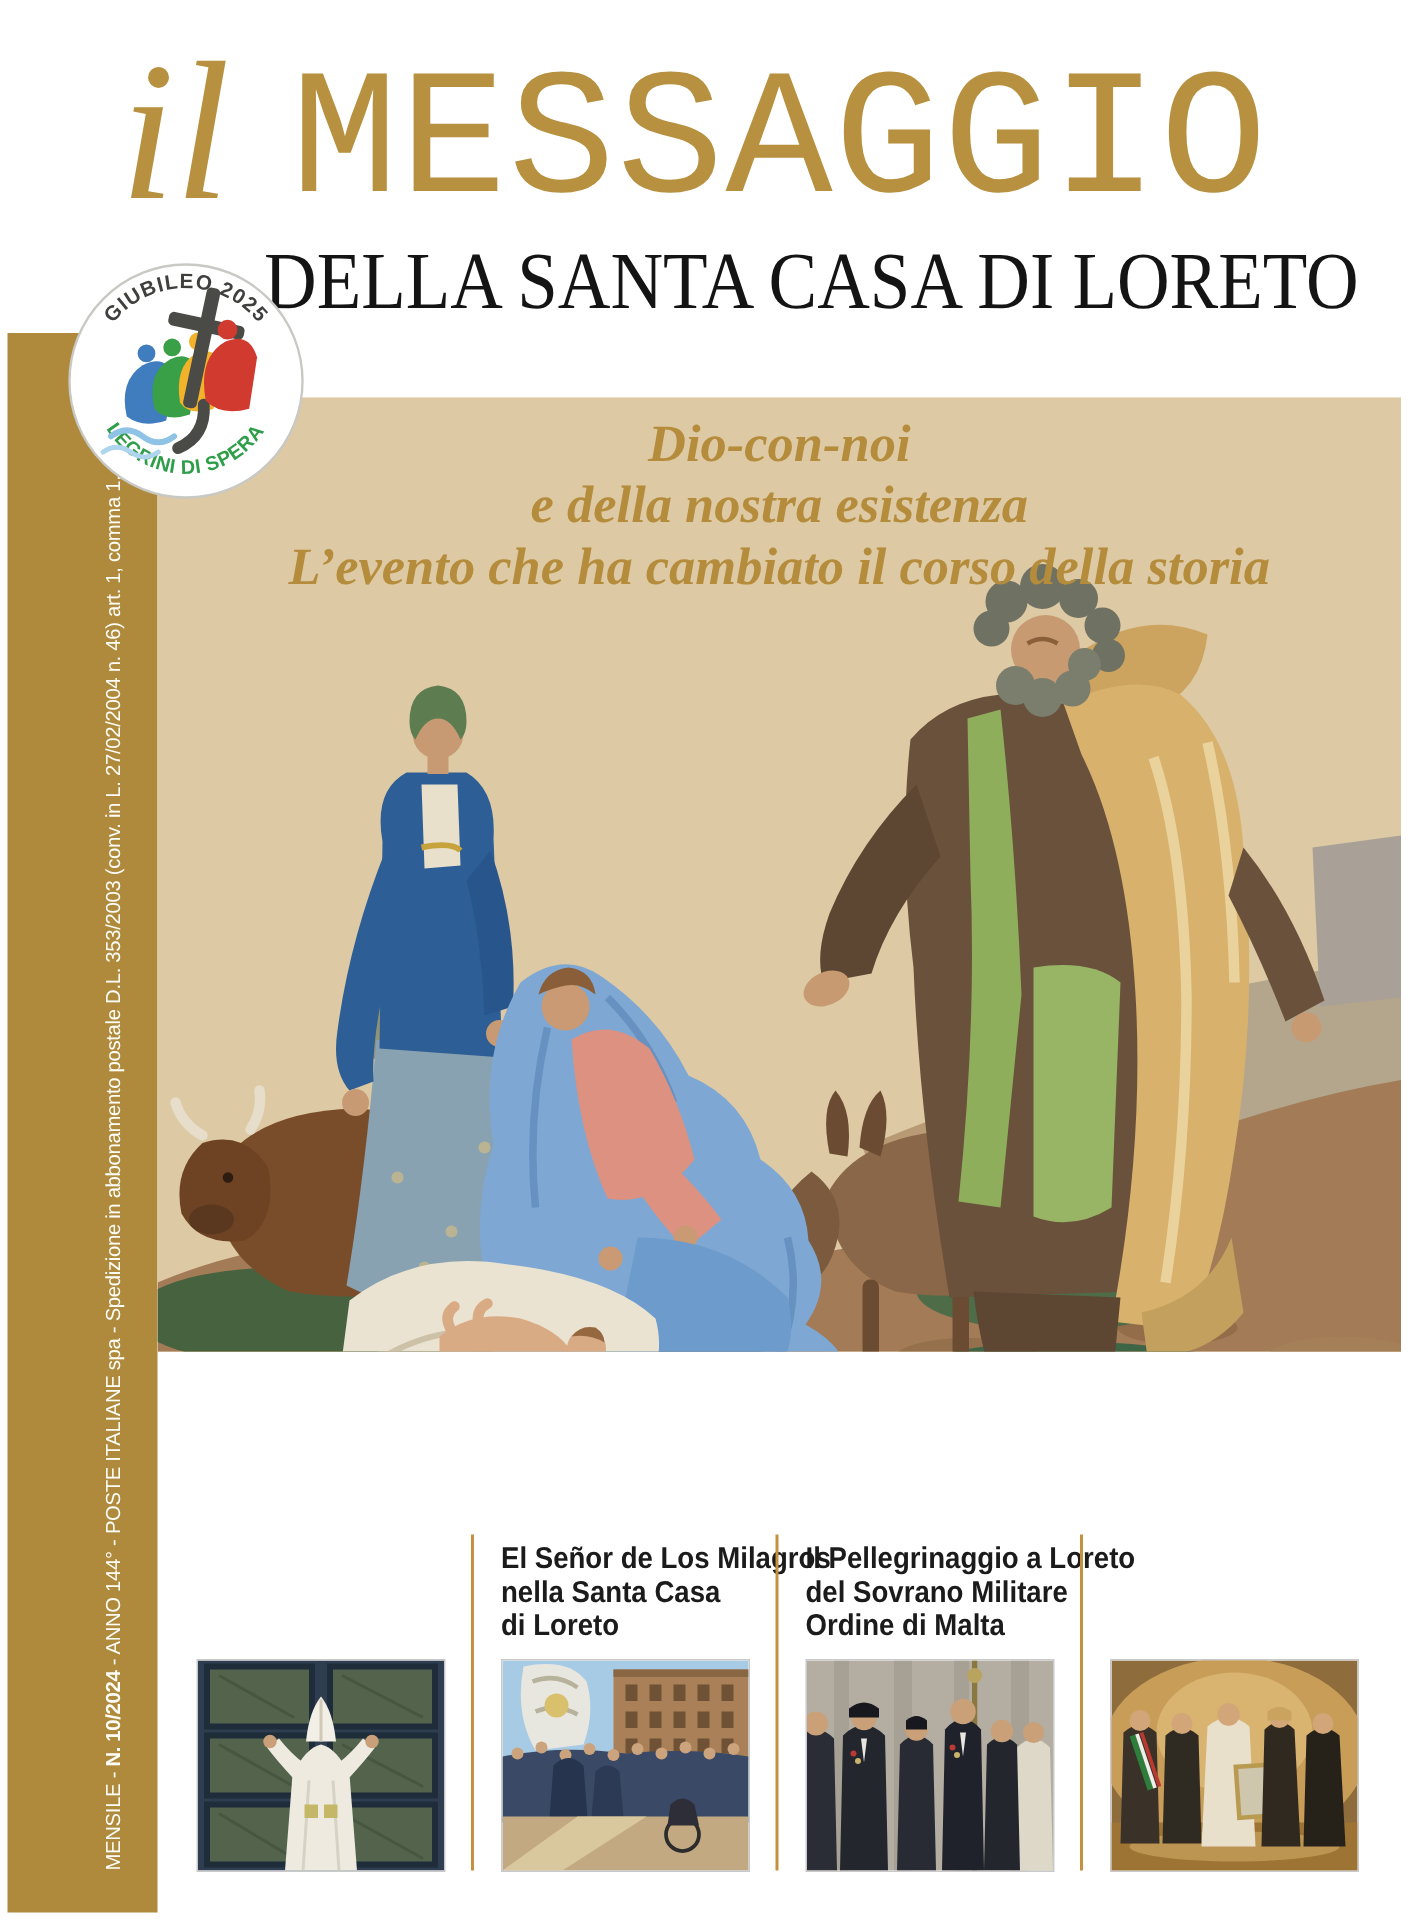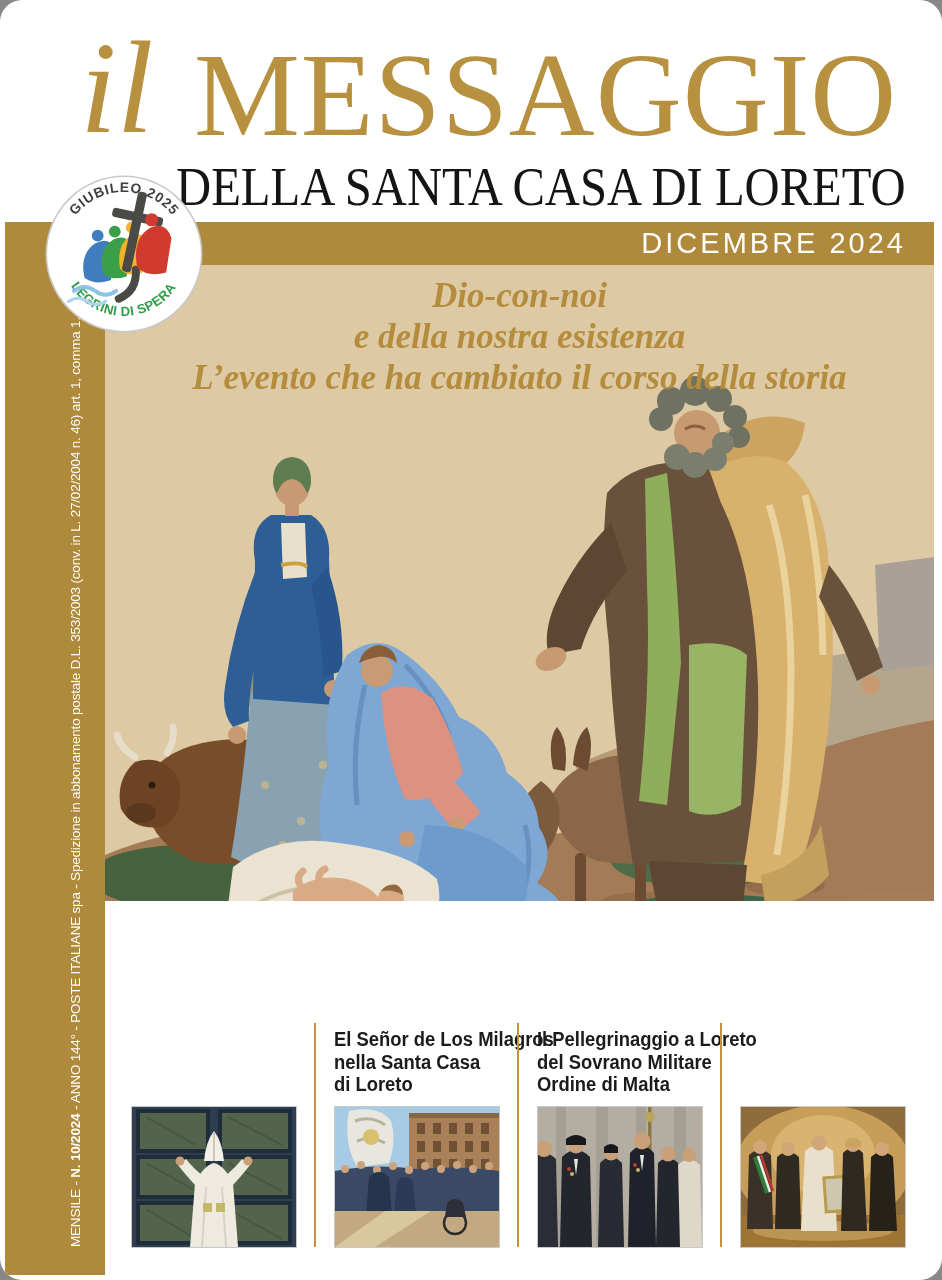--- a/index.html
+++ b/index.html
@@ -1,21 +1,21 @@
 <!DOCTYPE html>
 <html style="--gold: #b08a3c; --beige: #ddc9a3; --masthead-gold: #b7913f; --tagline-gold: #b48c3c; --divider: #c3913f;"><head>
 <meta charset="utf-8">
 <style>
   html,body{margin:0;padding:0;background:#888;}
   .page{position:relative;width:942px;height:1280px;background:#ffffff;overflow:hidden;
-        font-family:"Liberation Sans",sans-serif;margin:0 auto;border-radius:22px;}
+        font-family:"Liberation Sans",sans-serif;margin:0 auto;}
   
   .mast-il{position:absolute;left:80px;top:22px;font-family:"Liberation Serif",serif;
            font-style:italic;font-size:132px;line-height:1;color:var(--masthead-gold);}
-  .mast-title{position:absolute;left:194px;top:36px;font-family:Liberation Serif, serif;
+  .mast-title{position:absolute;left:194px;top:36px;font-family:Liberation Mono, monospace;
            font-size:119px;line-height:1;letter-spacing:1px;color:var(--masthead-gold);text-align:right;}
   .mast-sub{position:absolute;right:36px;top:160px;font-family:"Liberation Serif",serif;
            font-size:54px;line-height:1;color:#141414;transform:scaleX(.9);transform-origin:right center;white-space:nowrap;}
   
   .band{position:absolute;left:5px;top:222px;width:929px;height:43px;background:var(--gold);}
   .band-label{position:absolute;right:28px;top:0;line-height:43px;font-size:29px;letter-spacing:3px;color:#fdfdfb;}
   .spine{position:absolute;left:5px;top:222px;width:100px;height:1053px;background:var(--gold);}
   .spine-text{position:absolute;left:68px;top:1247px;width:917px;transform:rotate(-90deg);
            transform-origin:left top;font-size:13.5px;letter-spacing:-0.2px;color:#fdfdf8;white-space:nowrap;}
   .spine-text b{font-weight:bold;}
@@ -39,23 +39,20 @@
 </style>
 </head>
 <body>
 
 <div class="page">
 
   <div class="mast-il">il</div>
   <div class="mast-title">MESSAGGIO</div>
   <div class="mast-sub">DELLA SANTA CASA DI LORETO</div>
 
-  <div class="band">
-    <span class="band-label">DICEMBRE 2024</span>
-  </div>
 
   <div class="spine"></div>
   <div class="spine-text"><span>MENSILE - </span><b>N. 10/2024</b><span> - ANNO 144° - POSTE ITALIANE spa - Spedizione in abbonamento postale D.L. 353/2003 (conv. in L. 27/02/2004 n. 46) art. 1, comma 1, CN/AN</span></div>
 
   <div class="beige">
     <svg class="nativity" viewBox="0 0 829 756" preserveAspectRatio="none" aria-hidden="true">
       <rect width="829" height="756" fill="#ddc9a3"></rect>
 
       <path d="M470,500 Q600,445 720,425 L829,412 L829,560 Q700,555 560,585 Q490,555 470,500 Z" fill="#b2926c" opacity="0.85"></path>
       <path d="M688,398 L829,372 L829,480 L712,492 Z" fill="#b4a68d"></path>

